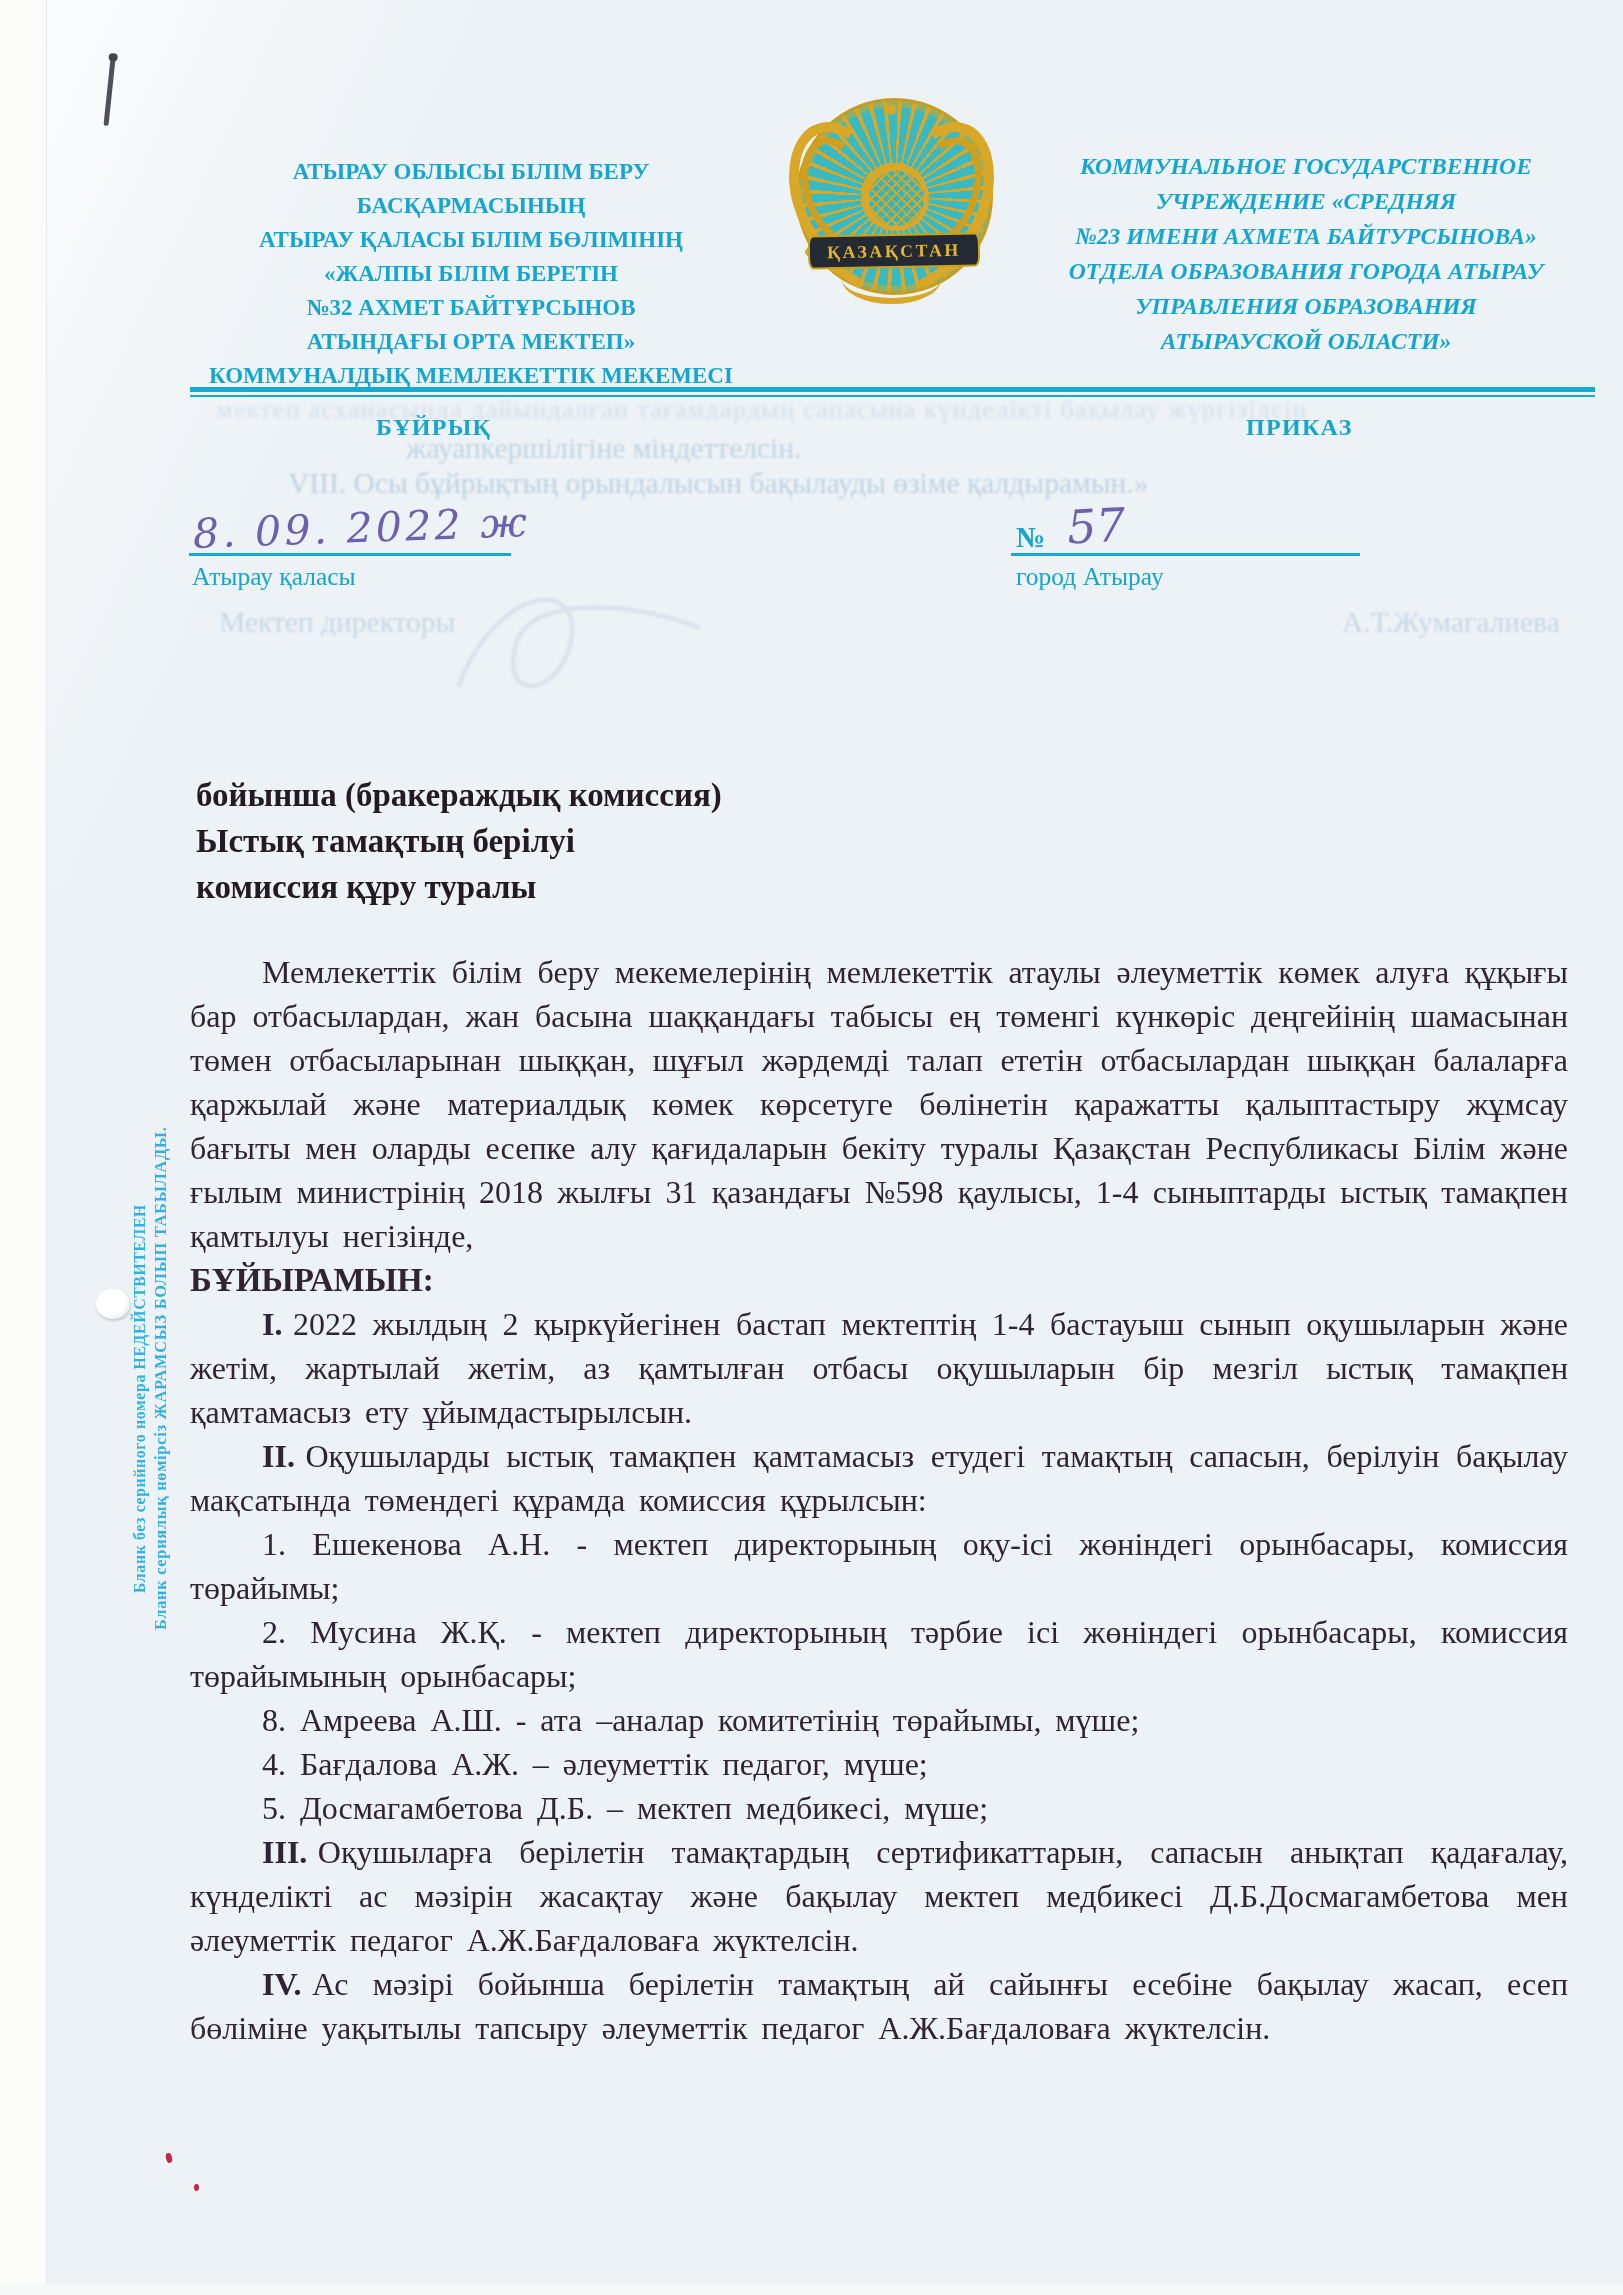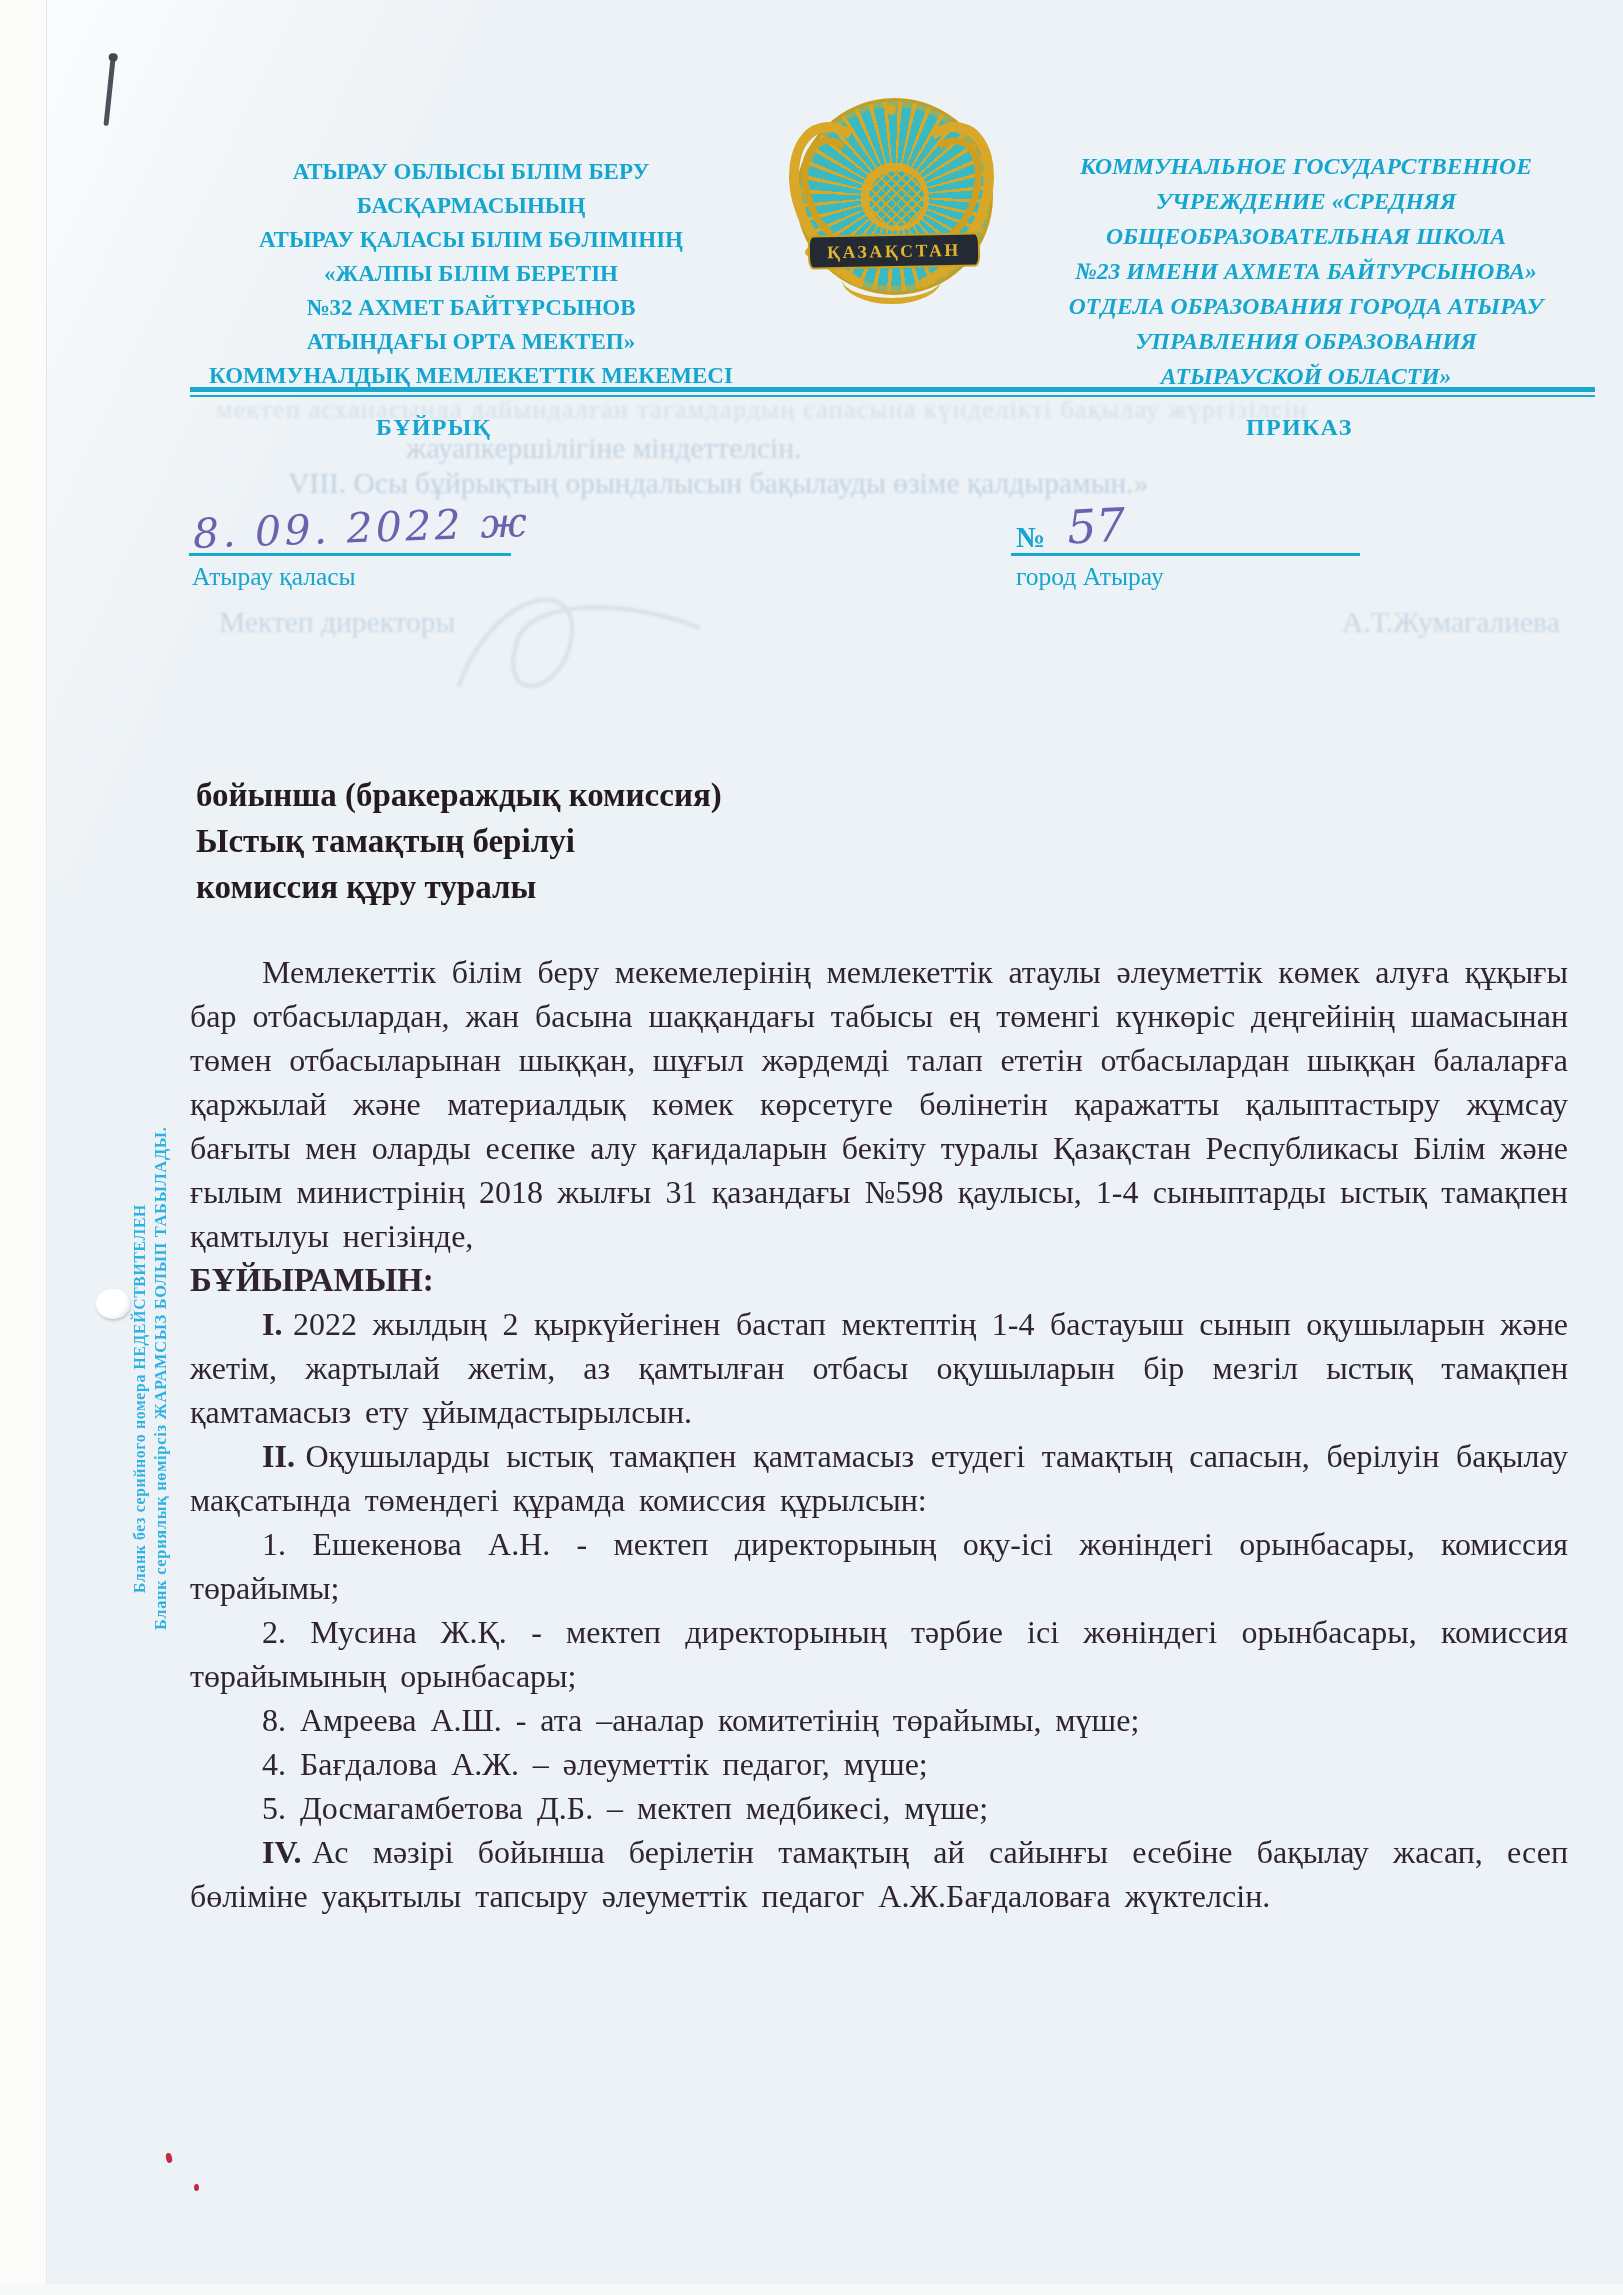--- a/index.html
+++ b/index.html
@@ -131,21 +131,20 @@
     <div class="em-tassel l"></div>
     <div class="em-tassel r"></div>
     <div class="em-banner">
       <span>ҚАЗАҚСТАН</span>
     </div>
   </div>
 
   <div class="hdr hdr-right">
     <div>КОММУНАЛЬНОЕ ГОСУДАРСТВЕННОЕ</div>
     <div>УЧРЕЖДЕНИЕ «СРЕДНЯЯ</div>
-    <div>ОБЩЕОБРАЗОВАТЕЛЬНАЯ ШКОЛА</div>
     <div>№23 ИМЕНИ АХМЕТА БАЙТУРСЫНОВА»</div>
     <div>ОТДЕЛА ОБРАЗОВАНИЯ ГОРОДА АТЫРАУ</div>
     <div>УПРАВЛЕНИЯ ОБРАЗОВАНИЯ</div>
     <div>АТЫРАУСКОЙ ОБЛАСТИ»</div>
   </div>
 
   <div class="rule r1"></div>
   <div class="rule r2"></div>
 
   <div class="ghost g0">мектеп асханасында дайындалған тағамдардың сапасына күнделікті бақылау жүргізілсін</div>
@@ -177,20 +176,21 @@
   <div class="body-text">
     <p class="para"><span>Мемлекеттік білім беру мекемелерінің мемлекеттік атаулы әлеуметтік көмек алуға құқығы бар отбасылардан, жан басына шаққандағы табысы ең төменгі күнкөріс деңгейінің шамасынан төмен отбасыларынан шыққан, шұғыл жәрдемді талап ететін отбасылардан шыққан балаларға қаржылай және материалдық көмек көрсетуге бөлінетін қаражатты қалыптастыру жұмсау бағыты мен оларды есепке алу қағидаларын бекіту туралы Қазақстан Республикасы Білім және ғылым министрінің 2018 жылғы 31 қазандағы №598 қаулысы, 1-4 сыныптарды ыстық тамақпен қамтылуы негізінде,</span></p>
     <p class="para no-indent bold-line"><span>БҰЙЫРАМЫН:</span></p>
     <p class="para"><b class="lead">I.</b><span>2022 жылдың 2 қыркүйегінен бастап мектептің 1-4 бастауыш сынып оқушыларын және жетім, жартылай жетім, аз қамтылған отбасы оқушыларын бір мезгіл ыстық тамақпен қамтамасыз ету ұйымдастырылсын.</span></p>
     <p class="para"><b class="lead">II.</b><span>Оқушыларды ыстық тамақпен қамтамасыз етудегі тамақтың сапасын, берілуін бақылау мақсатында төмендегі құрамда комиссия құрылсын:</span></p>
     <p class="para"><span>1. Ешекенова А.Н. - мектеп директорының оқу-ісі жөніндегі орынбасары, комиссия төрайымы;</span></p>
     <p class="para"><span>2. Мусина Ж.Қ. - мектеп директорының тәрбие ісі жөніндегі орынбасары, комиссия төрайымының орынбасары;</span></p>
     <p class="para"><span>8. Амреева А.Ш. - ата –аналар комитетінің төрайымы, мүше;</span></p>
     <p class="para"><span>4. Бағдалова А.Ж. – әлеуметтік педагог, мүше;</span></p>
     <p class="para"><span>5. Досмагамбетова Д.Б. – мектеп медбикесі, мүше;</span></p>
+    <p class="para"><b class="lead">III.</b><span>Оқушыларға берілетін тамақтардың сертификаттарын, сапасын анықтап қадағалау, күнделікті ас мәзірін жасақтау және бақылау мектеп медбикесі Д.Б.Досмагамбетова мен әлеуметтік педагог А.Ж.Бағдаловаға жүктелсін.</span></p>
     <p class="para"><b class="lead">IV.</b><span>Ас мәзірі бойынша берілетін тамақтың ай сайынғы есебіне бақылау жасап, есеп бөліміне уақытылы тапсыру әлеуметтік педагог А.Ж.Бағдаловаға жүктелсін.</span></p>
   </div>
 
   <div class="vnote kk">Бланк сериялық нөмірсіз ЖАРАМСЫЗ БОЛЫП ТАБЫЛАДЫ.</div>
   <div class="vnote ru">Бланк без серийного номера НЕДЕЙСТВИТЕЛЕН</div>
 
 </div>
 
 
 </body></html>

